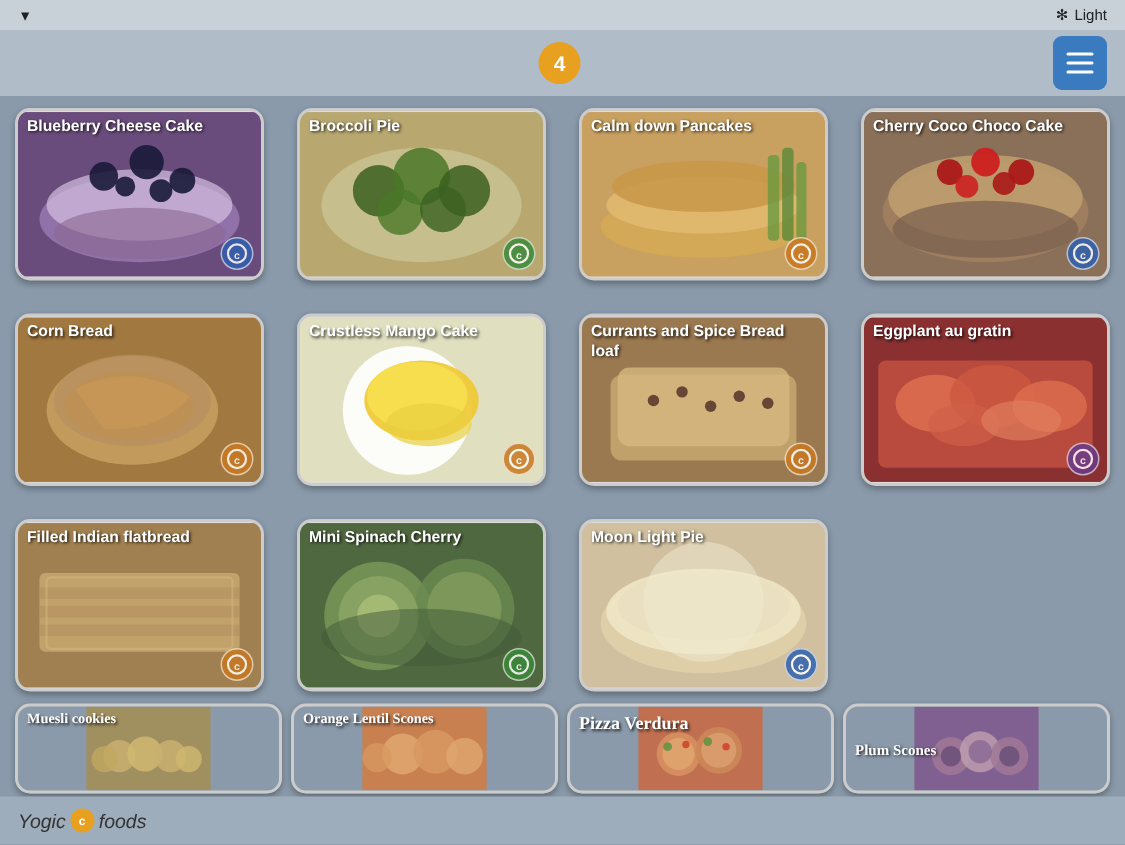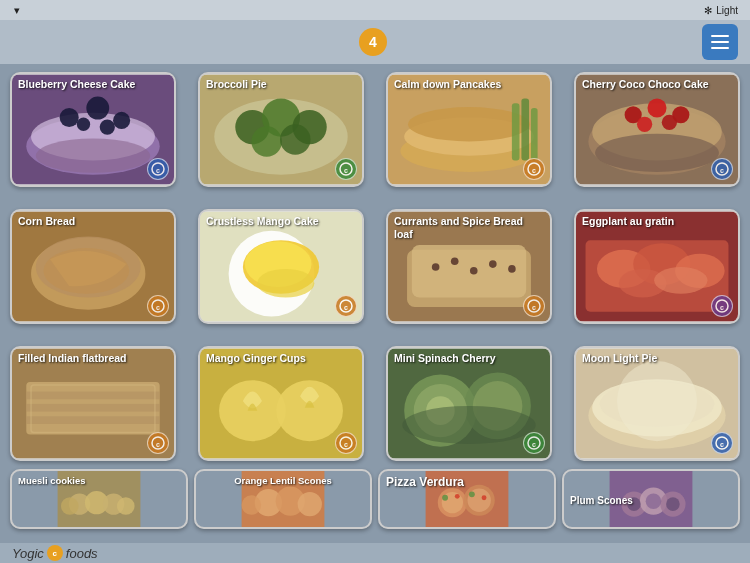--- a/index.html
+++ b/index.html
@@ -113,21 +113,21 @@
       border: 1.5px solid rgba(255,255,255,0.7);
       display: flex; align-items: center; justify-content: center;
       font-size: 9px; color: white;
       font-weight: bold;
     }
 
     
     .bottom-bar {
       position: absolute;
       bottom: 0; left: 0; right: 0;
-      height: 20px;
+      height: 32px;
       background: rgba(160,175,188,0.9);
       display: flex; align-items: center;
       padding: 0 12px;
     }
     .bottom-logo {
       display: flex; align-items: center; gap: 3px;
       font-size: 13px; color: #333; font-style: italic;
     }
     .bottom-logo-icon {
       width: 16px; height: 16px;
@@ -143,20 +143,21 @@
     .badge-green { background: rgba(60,140,60,0.8); }
     .badge-purple { background: rgba(100,60,140,0.8); }
 
     
     .partial-row {
       display: grid;
       grid-template-columns: repeat(4, 1fr);
       gap: 6px;
       padding: 0 10px;
       margin-bottom: 30px;
+      font-family: Liberation Serif, serif;
     }
 
     .recipe-card-partial {
       border-radius: 10px;
       overflow: hidden;
       position: relative;
       height: 60px;
       border: 2px solid #ccc;
       box-shadow: 0 2px 4px rgba(0,0,0,0.3);
       cursor: pointer;
@@ -370,40 +371,20 @@
     <div class="card-badge badge-orange" style="background: #c87820; opacity:0.85;">
       <svg width="14" height="14" viewBox="0 0 14 14" xmlns="http://www.w3.org/2000/svg">
         <circle cx="7" cy="7" r="6" fill="none" stroke="white" stroke-width="1.5"></circle>
         <text x="7" y="10.5" text-anchor="middle" font-size="7" fill="white" font-family="sans-serif">c</text>
       </svg>
     </div>
   </div>
     <div class="recipe-card">
     <div class="card-food-img">
       <svg width="100%" height="100%" viewBox="0 0 170 115" xmlns="http://www.w3.org/2000/svg">
-    <rect width="170" height="115" fill="#c8b040"></rect>
-    <ellipse cx="55" cy="65" rx="35" ry="32" fill="#e8d060" opacity="0.9"></ellipse>
-    <ellipse cx="115" cy="65" rx="35" ry="32" fill="#e8d060" opacity="0.9"></ellipse>
-    <path d="M45 55 Q55 35 65 55 Q55 70 45 55Z" fill="#f0e080" opacity="0.8"></path>
-    <path d="M105 50 Q115 30 125 50 Q115 65 105 50Z" fill="#f0e080" opacity="0.8"></path>
-    <path d="M50 65 Q55 50 60 65 Z" fill="#d8c040" opacity="0.7"></path>
-    <path d="M110 62 Q115 47 120 62 Z" fill="#d8c040" opacity="0.7"></path>
-  </svg>
-    </div>
-    <div class="card-title">Mango Ginger Cups</div>
-    <div class="card-badge badge-orange" style="background: #c87820; opacity:0.85;">
-      <svg width="14" height="14" viewBox="0 0 14 14" xmlns="http://www.w3.org/2000/svg">
-        <circle cx="7" cy="7" r="6" fill="none" stroke="white" stroke-width="1.5"></circle>
-        <text x="7" y="10.5" text-anchor="middle" font-size="7" fill="white" font-family="sans-serif">c</text>
-      </svg>
-    </div>
-  </div>
-    <div class="recipe-card">
-    <div class="card-food-img">
-      <svg width="100%" height="100%" viewBox="0 0 170 115" xmlns="http://www.w3.org/2000/svg">
     <rect width="170" height="115" fill="#506840"></rect>
     <circle cx="55" cy="65" r="38" fill="#789858" opacity="0.85"></circle>
     <circle cx="115" cy="60" r="35" fill="#6a8a50" opacity="0.8"></circle>
     <circle cx="55" cy="65" r="28" fill="#90a868" opacity="0.75"></circle>
     <circle cx="115" cy="60" r="26" fill="#88a060" opacity="0.7"></circle>
     <circle cx="55" cy="65" r="15" fill="#b8c880" opacity="0.6"></circle>
     <ellipse cx="85" cy="80" rx="70" ry="20" fill="#405838" opacity="0.5"></ellipse>
   </svg>
     </div>
     <div class="card-title">Mini Spinach Cherry</div>
@@ -451,21 +432,21 @@
     <div class="recipe-card-partial">
     <div class="card-food-img">
       <svg width="100%" height="100%" viewBox="0 0 170 115" xmlns="http://www.w3.org/2000/svg">
     <rect width="170" height="115" fill="#c88050"></rect>
     <circle cx="55" cy="65" r="28" fill="#e0a870" opacity="0.85"></circle>
     <circle cx="100" cy="62" r="30" fill="#d89860" opacity="0.85"></circle>
     <circle cx="140" cy="68" r="25" fill="#e0a870" opacity="0.8"></circle>
     <circle cx="20" cy="70" r="20" fill="#d89860" opacity="0.75"></circle>
   </svg>
     </div>
-    <div class="card-title" style="font-size:9.5px;text-align:center;">Orange Lentil Scones</div>
+    <div class="card-title" style="font-size:9.5px;">Orange Lentil Scones</div>
   </div>
     <div class="recipe-card-partial">
     <div class="card-food-img">
       <svg width="100%" height="100%" viewBox="0 0 170 115" xmlns="http://www.w3.org/2000/svg">
     <rect width="170" height="115" fill="#c07050"></rect>
     <circle cx="55" cy="65" r="30" fill="#d89060" opacity="0.85"></circle>
     <circle cx="55" cy="65" r="22" fill="#e0a870" opacity="0.8"></circle>
     <circle cx="110" cy="60" r="32" fill="#cc8858" opacity="0.85"></circle>
     <circle cx="110" cy="60" r="24" fill="#dca070" opacity="0.8"></circle>
     <circle cx="40" cy="55" r="6" fill="#589040" opacity="0.8"></circle>

